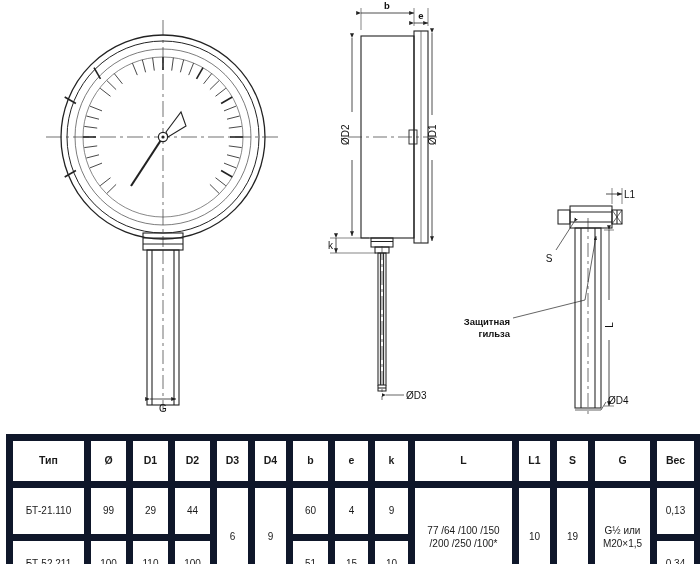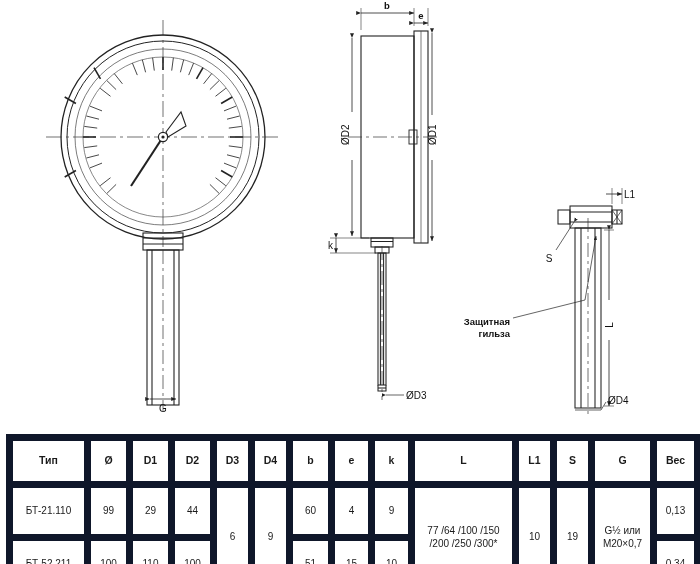--- a/index.html
+++ b/index.html
@@ -321,27 +321,27 @@
         <td>99</td>
         <td>29</td>
         <td>44</td>
         <td rowspan="2">6</td>
         <td rowspan="2">9</td>
         <td>60</td>
         <td>4</td>
         <td>9</td>
         <td rowspan="2" class="cell-small">
           <span>77 /64 /100 /150</span><br>
-          <span>/200 /250 /300*</span>
+          <span>/200 /250 /100*</span>
         </td>
         <td rowspan="2">10</td>
         <td rowspan="2">19</td>
         <td rowspan="2" class="cell-g">
           <span>G½ или</span><br>
-          <span>M20×0,7</span>
+          <span>M20×1,5</span>
         </td>
         <td>0,13</td>
       </tr>
       <tr>
         <td>БТ-52.211</td>
         <td>100</td>
         <td>110</td>
         <td>100</td>
         <td>51</td>
         <td>15</td>

